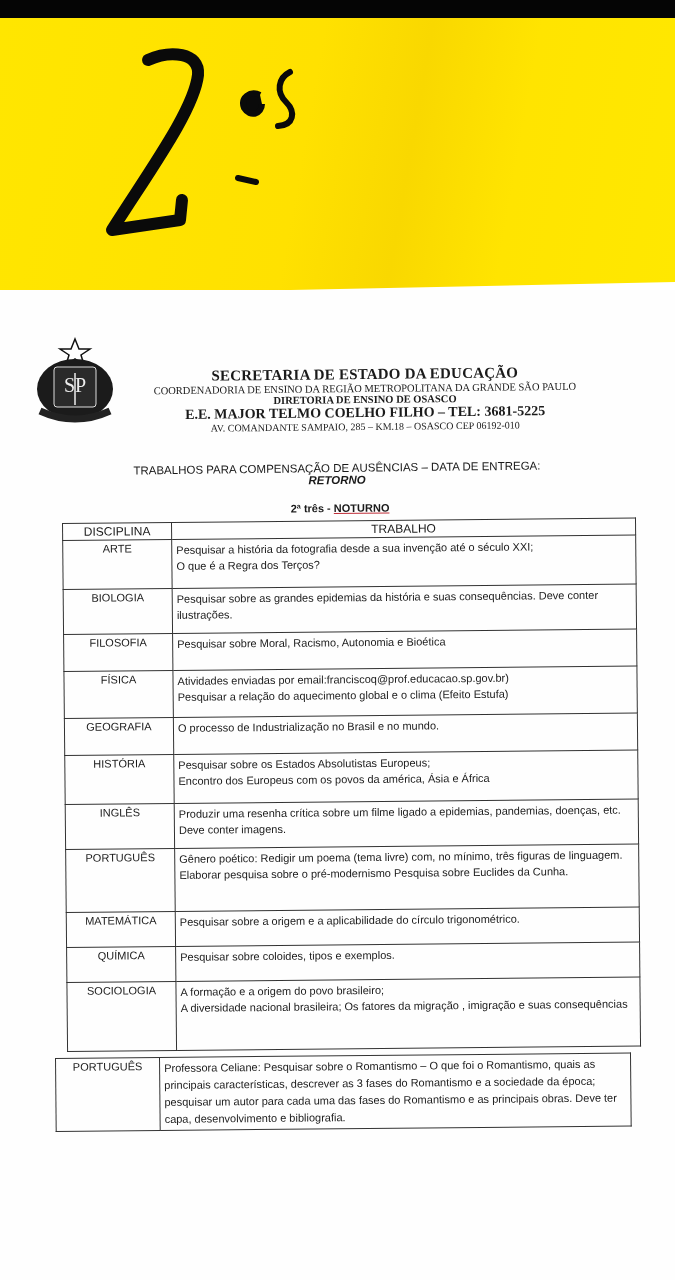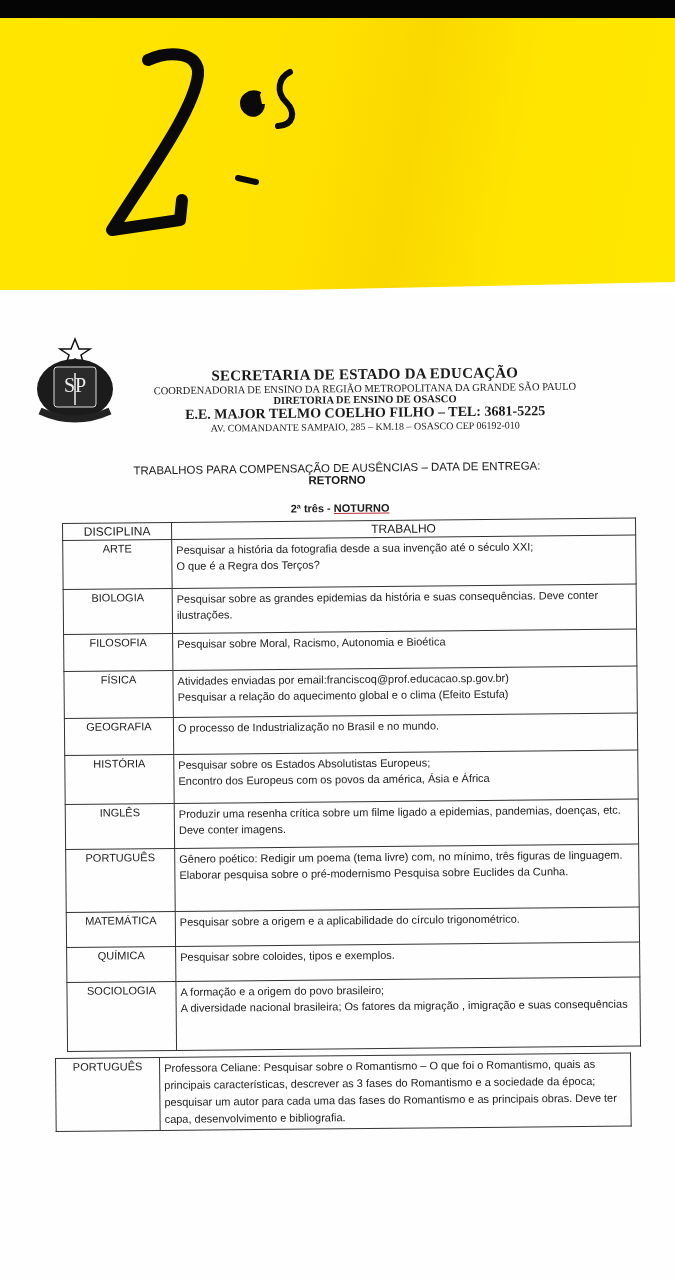--- a/index.html
+++ b/index.html
@@ -9,21 +9,21 @@
   .handwriting { position:absolute; left:90px; top:22px; width:280px; height:220px; }
   .paper { position:absolute; left:0; top:290px; width:675px; height:990px; background:#fefefe; }
   .seal { position:absolute; left:32px; top:337px; width:86px; height:88px; }
   .letterhead { position:absolute; left:130px; top:366px; width:470px; text-align:center; font-family:"Liberation Serif", serif; transform:rotate(-0.6deg); }
   .lh1 { font-size:15px; font-weight:bold; letter-spacing:0.2px; }
   .lh2 { font-size:10.5px; }
   .lh3 { font-size:10.5px; font-weight:bold; }
   .lh4 { font-size:14px; font-weight:bold; }
   .lh5 { font-size:10px; }
   .title { position:absolute; left:112px; top:462px; width:450px; text-align:center; font-size:11.5px; transform:rotate(-0.7deg); }
-  .title b { font-weight:bold; }
+  .title b { font-weight:bold;font-style:italic; }
   .subtitle { position:absolute; left:240px; top:502px; width:200px; text-align:center; font-size:11px; font-weight:bold; transform:rotate(-0.5deg); }
   .subtitle .hl { text-decoration:underline; text-decoration-color:#c0303a; }
   table { border-collapse:collapse; font-size:11px; }
   td, th { border:1px solid #333; vertical-align:top; padding:2px 4px; font-weight:normal; }
   .t1 { position:absolute; left:62px; top:523px; width:574px; transform:rotate(-0.55deg); transform-origin:left top; }
   .t1 th { font-size:12px; text-align:center; padding:1px 4px; }
   .t1 td.disc { width:100px; text-align:center; font-size:11px; }
   .t1 td.trab { line-height:16px; }
   .t2 { position:absolute; left:55px; top:1058px; width:576px; transform:rotate(-0.55deg); transform-origin:left top; }
   .t2 td.disc { width:95px; text-align:center; }

